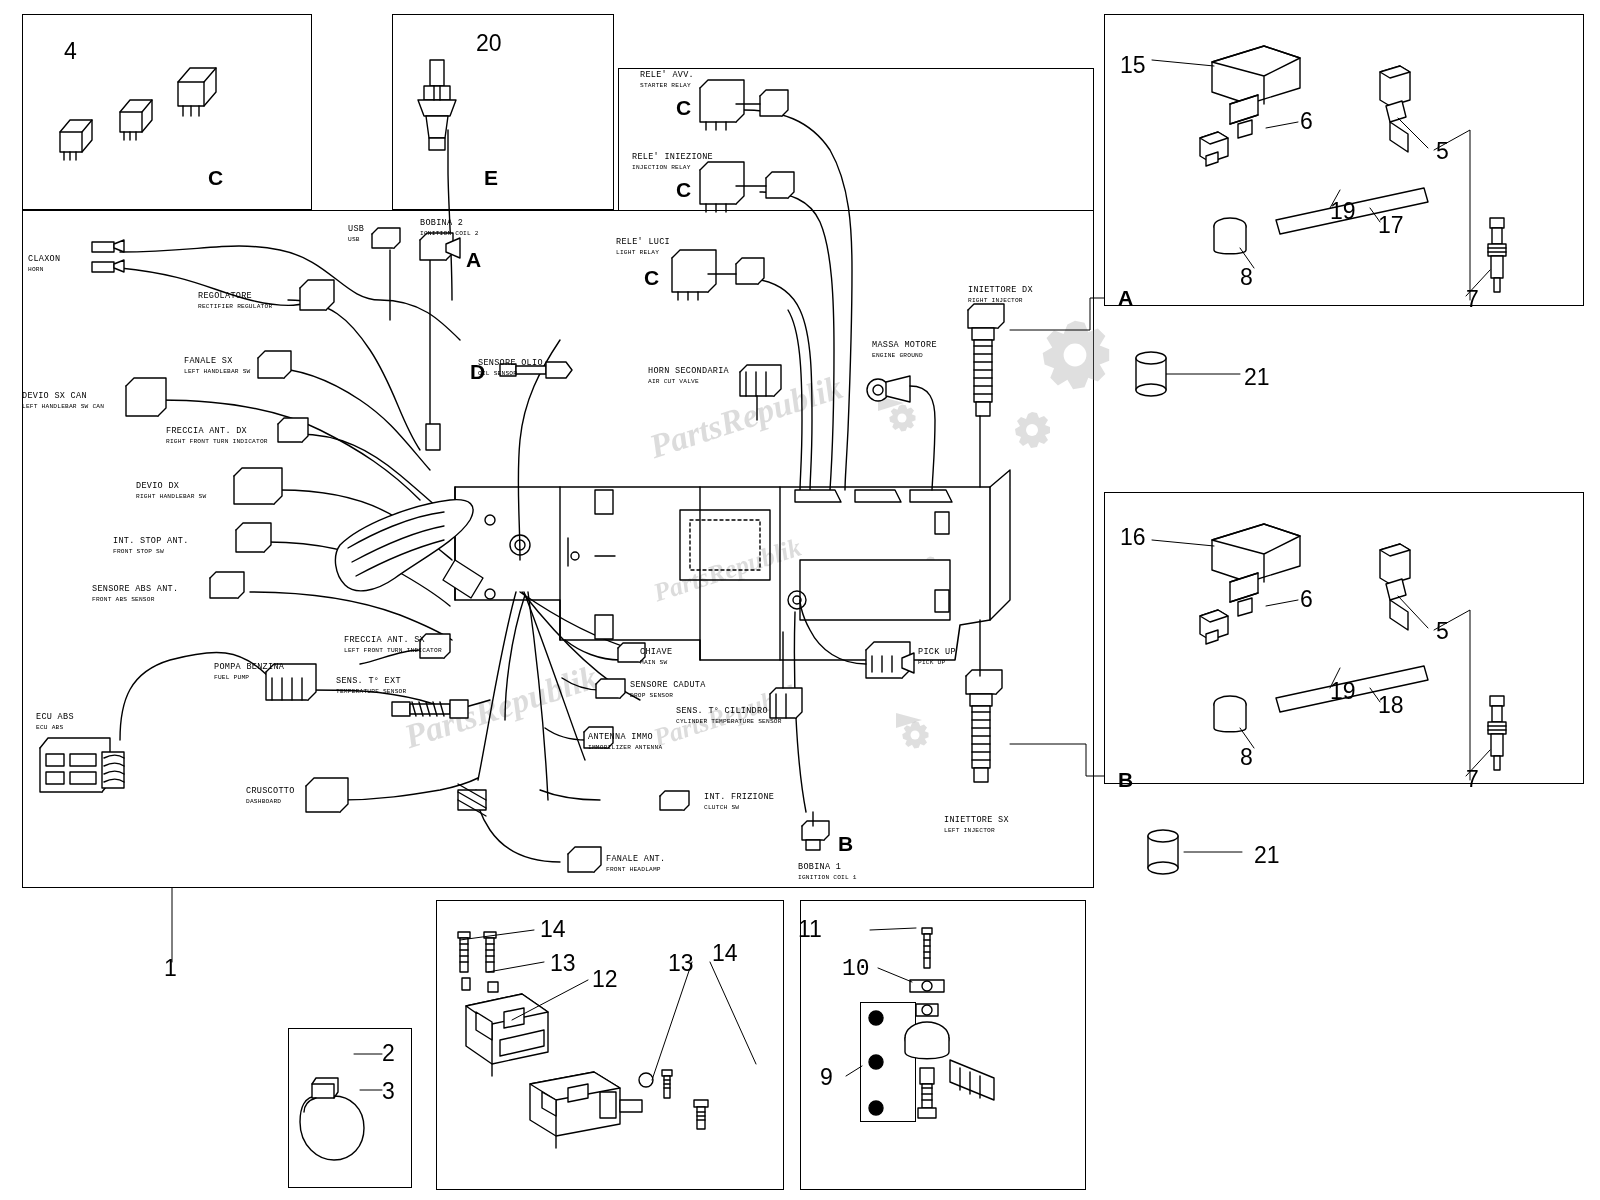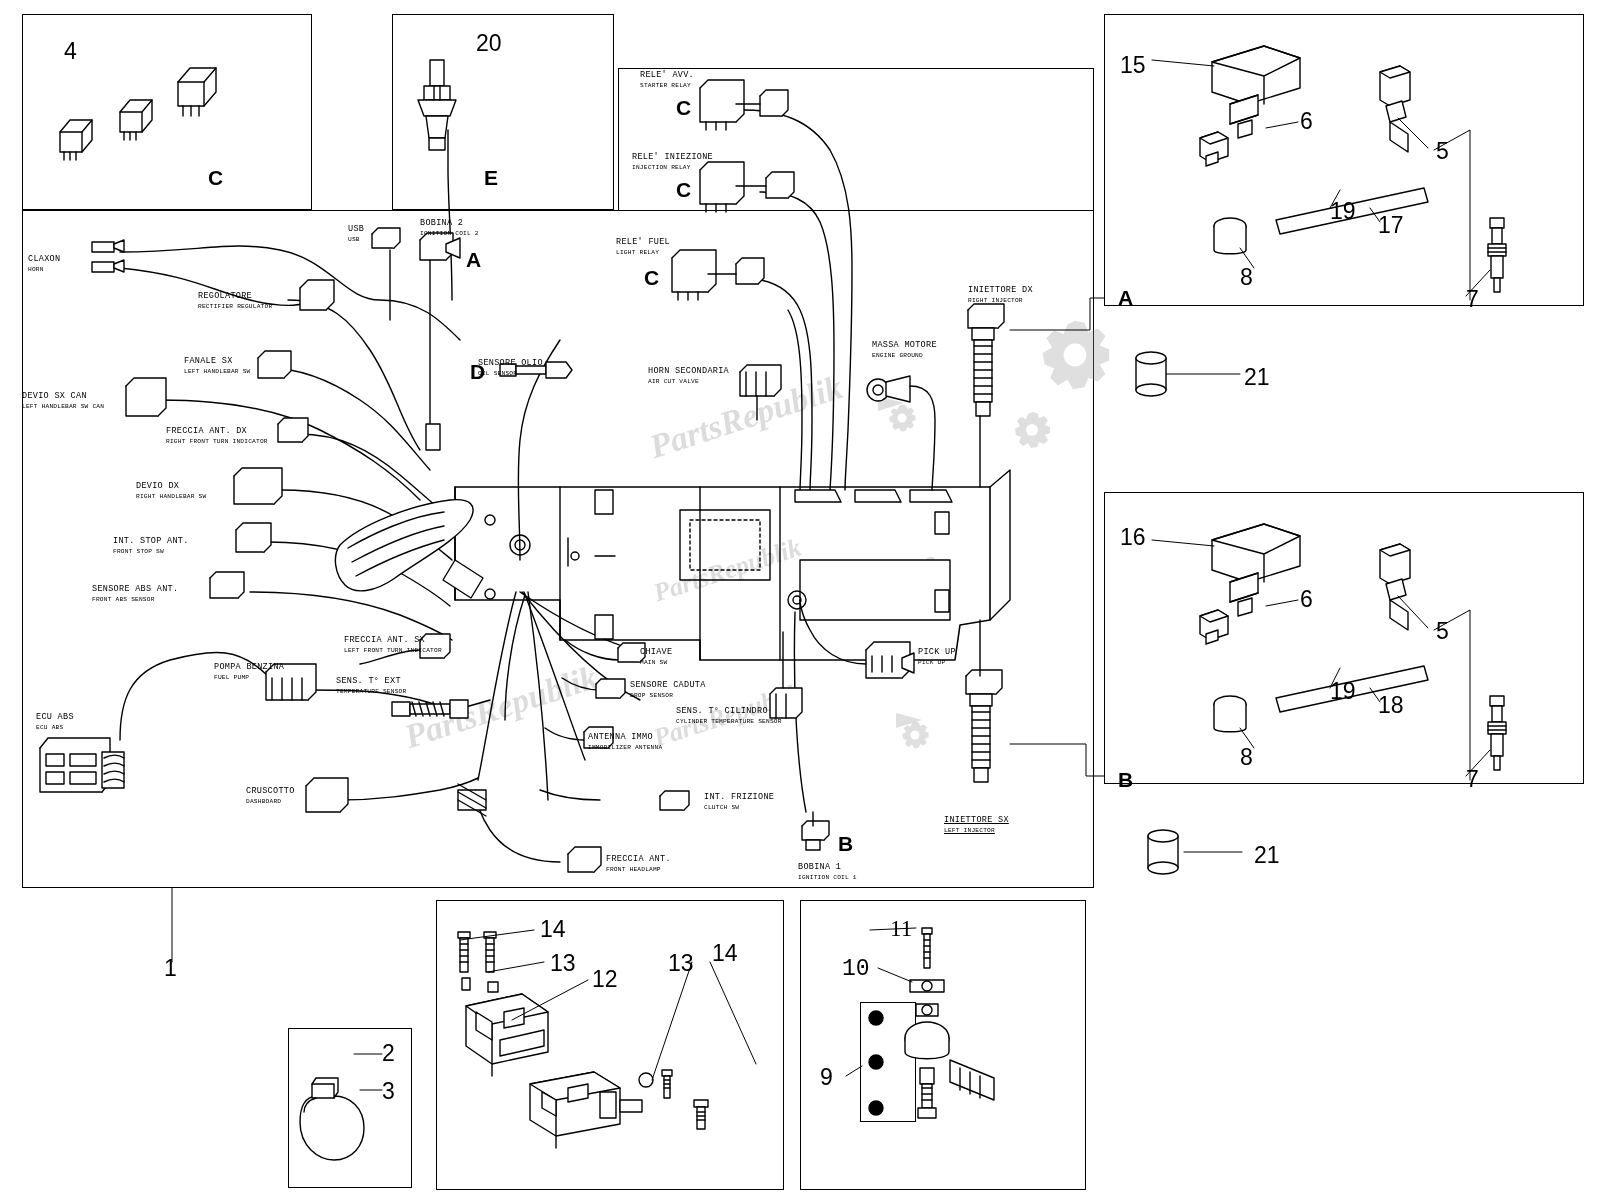--- a/index.html
+++ b/index.html
@@ -511,21 +511,21 @@
   <div class="num bignum" style="left:1240px;top:744px;">8</div>
   <div class="num bignum" style="left:1466px;top:766px;">7</div>
   <div class="num bignum" style="left:1254px;top:842px;">21</div>
 
   <div class="num bignum" style="left:540px;top:916px;">14</div>
   <div class="num bignum" style="left:550px;top:950px;">13</div>
   <div class="num bignum" style="left:592px;top:966px;">12</div>
   <div class="num bignum" style="left:668px;top:950px;">13</div>
   <div class="num bignum" style="left:712px;top:940px;">14</div>
 
-  <div class="num bignum" style="left:890px;top:916px;font-family:Liberation Serif, serif;">11</div>
+  <div class="num bignum" style="left:798px;top:916px;">11</div>
   <div class="num bignum" style="left:842px;top:956px;font-family:Liberation Mono, monospace;">10</div>
   <div class="num bignum" style="left:820px;top:1064px;">9</div>
 
   <div class="letter" style="left:208px;top:166px;">C</div>
   <div class="letter" style="left:484px;top:166px;">E</div>
   <div class="letter" style="left:676px;top:96px;">C</div>
   <div class="letter" style="left:676px;top:178px;">C</div>
   <div class="letter" style="left:644px;top:266px;">C</div>
   <div class="letter" style="left:466px;top:248px;">A</div>
   <div class="letter" style="left:470px;top:360px;">D</div>
@@ -539,32 +539,32 @@
   <div class="lbl" style="left:22px;top:392px;"><span>DEVIO SX CAN</span><span class="sub">LEFT HANDLEBAR SW CAN</span></div>
   <div class="lbl" style="left:166px;top:427px;"><span>FRECCIA ANT. DX</span><span class="sub">RIGHT FRONT TURN INDICATOR</span></div>
   <div class="lbl" style="left:136px;top:482px;"><span>DEVIO DX</span><span class="sub">RIGHT HANDLEBAR SW</span></div>
   <div class="lbl" style="left:113px;top:537px;"><span>INT. STOP ANT.</span><span class="sub">FRONT STOP SW</span></div>
   <div class="lbl" style="left:92px;top:585px;"><span>SENSORE ABS ANT.</span><span class="sub">FRONT ABS SENSOR</span></div>
   <div class="lbl" style="left:344px;top:636px;"><span>FRECCIA ANT. SX</span><span class="sub">LEFT FRONT TURN INDICATOR</span></div>
   <div class="lbl" style="left:214px;top:663px;"><span>POMPA BENZINA</span><span class="sub">FUEL PUMP</span></div>
   <div class="lbl" style="left:336px;top:677px;"><span>SENS. T° EXT</span><span class="sub">TEMPERATURE SENSOR</span></div>
   <div class="lbl" style="left:36px;top:713px;"><span>ECU ABS</span><span class="sub">ECU ABS</span></div>
   <div class="lbl" style="left:246px;top:787px;"><span>CRUSCOTTO</span><span class="sub">DASHBOARD</span></div>
-  <div class="lbl" style="left:606px;top:855px;"><span>FRECCIA ANT.</span><span class="sub">FRONT HEADLAMP</span></div>
+  <div class="lbl" style="left:606px;top:855px;"><span>FANALE ANT.</span><span class="sub">FRONT HEADLAMP</span></div>
   <div class="lbl" style="left:348px;top:225px;"><span>USB</span><span class="sub">USB</span></div>
   <div class="lbl" style="left:420px;top:219px;"><span>BOBINA 2</span><span class="sub">IGNITION COIL 2</span></div>
   <div class="lbl" style="left:478px;top:359px;"><span>SENSORE OLIO</span><span class="sub">OIL SENSOR</span></div>
   <div class="lbl" style="left:640px;top:648px;"><span>CHIAVE</span><span class="sub">MAIN SW</span></div>
   <div class="lbl" style="left:630px;top:681px;"><span>SENSORE CADUTA</span><span class="sub">DROP SENSOR</span></div>
   <div class="lbl" style="left:676px;top:707px;"><span>SENS. T° CILINDRO</span><span class="sub">CYLINDER TEMPERATURE SENSOR</span></div>
   <div class="lbl" style="left:588px;top:733px;"><span>ANTENNA IMMO</span><span class="sub">IMMOBILIZER ANTENNA</span></div>
   <div class="lbl" style="left:704px;top:793px;"><span>INT. FRIZIONE</span><span class="sub">CLUTCH SW</span></div>
   <div class="lbl" style="left:798px;top:863px;"><span>BOBINA 1</span><span class="sub">IGNITION COIL 1</span></div>
   <div class="lbl" style="left:640px;top:71px;"><span>RELE' AVV.</span><span class="sub">STARTER RELAY</span></div>
   <div class="lbl" style="left:632px;top:153px;"><span>RELE' INIEZIONE</span><span class="sub">INJECTION RELAY</span></div>
-  <div class="lbl" style="left:616px;top:238px;"><span>RELE' FUEL</span><span class="sub">LIGHT RELAY</span></div>
+  <div class="lbl" style="left:616px;top:238px;"><span>RELE' LUCI</span><span class="sub">LIGHT RELAY</span></div>
   <div class="lbl" style="left:648px;top:367px;"><span>HORN SECONDARIA</span><span class="sub">AIR CUT VALVE</span></div>
   <div class="lbl" style="left:872px;top:341px;"><span>MASSA MOTORE</span><span class="sub">ENGINE GROUND</span></div>
   <div class="lbl" style="left:968px;top:286px;"><span>INIETTORE DX</span><span class="sub">RIGHT INJECTOR</span></div>
   <div class="lbl" style="left:918px;top:648px;"><span>PICK UP</span><span class="sub">PICK UP</span></div>
-  <div class="lbl" style="left:944px;top:816px;text-decoration:underline;"><span>INIETTORE SX</span><span class="sub">LEFT INJECTOR</span></div>
+  <div class="lbl" style="left:944px;top:816px;"><span>INIETTORE SX</span><span class="sub">LEFT INJECTOR</span></div>
 
 </div>
 
 </body></html>

